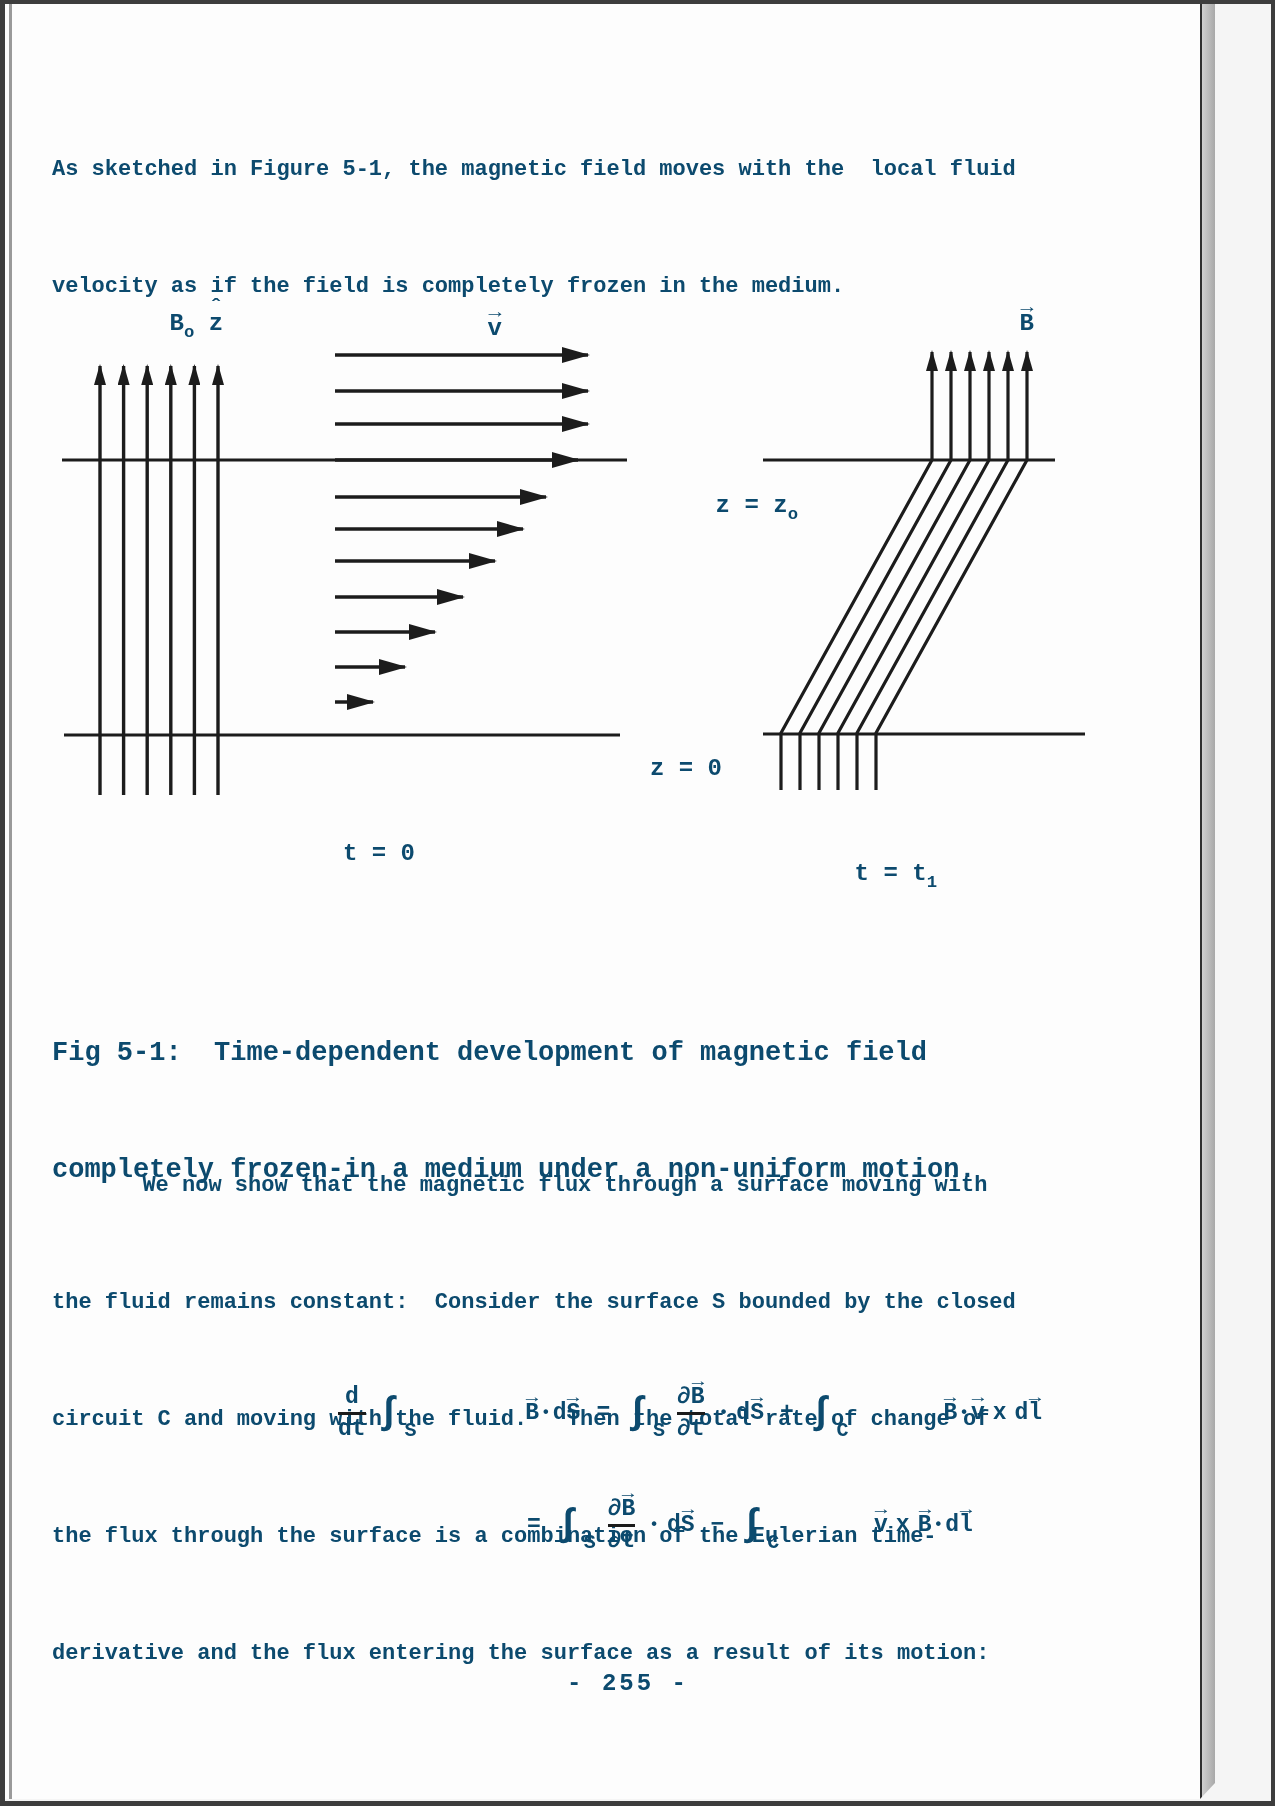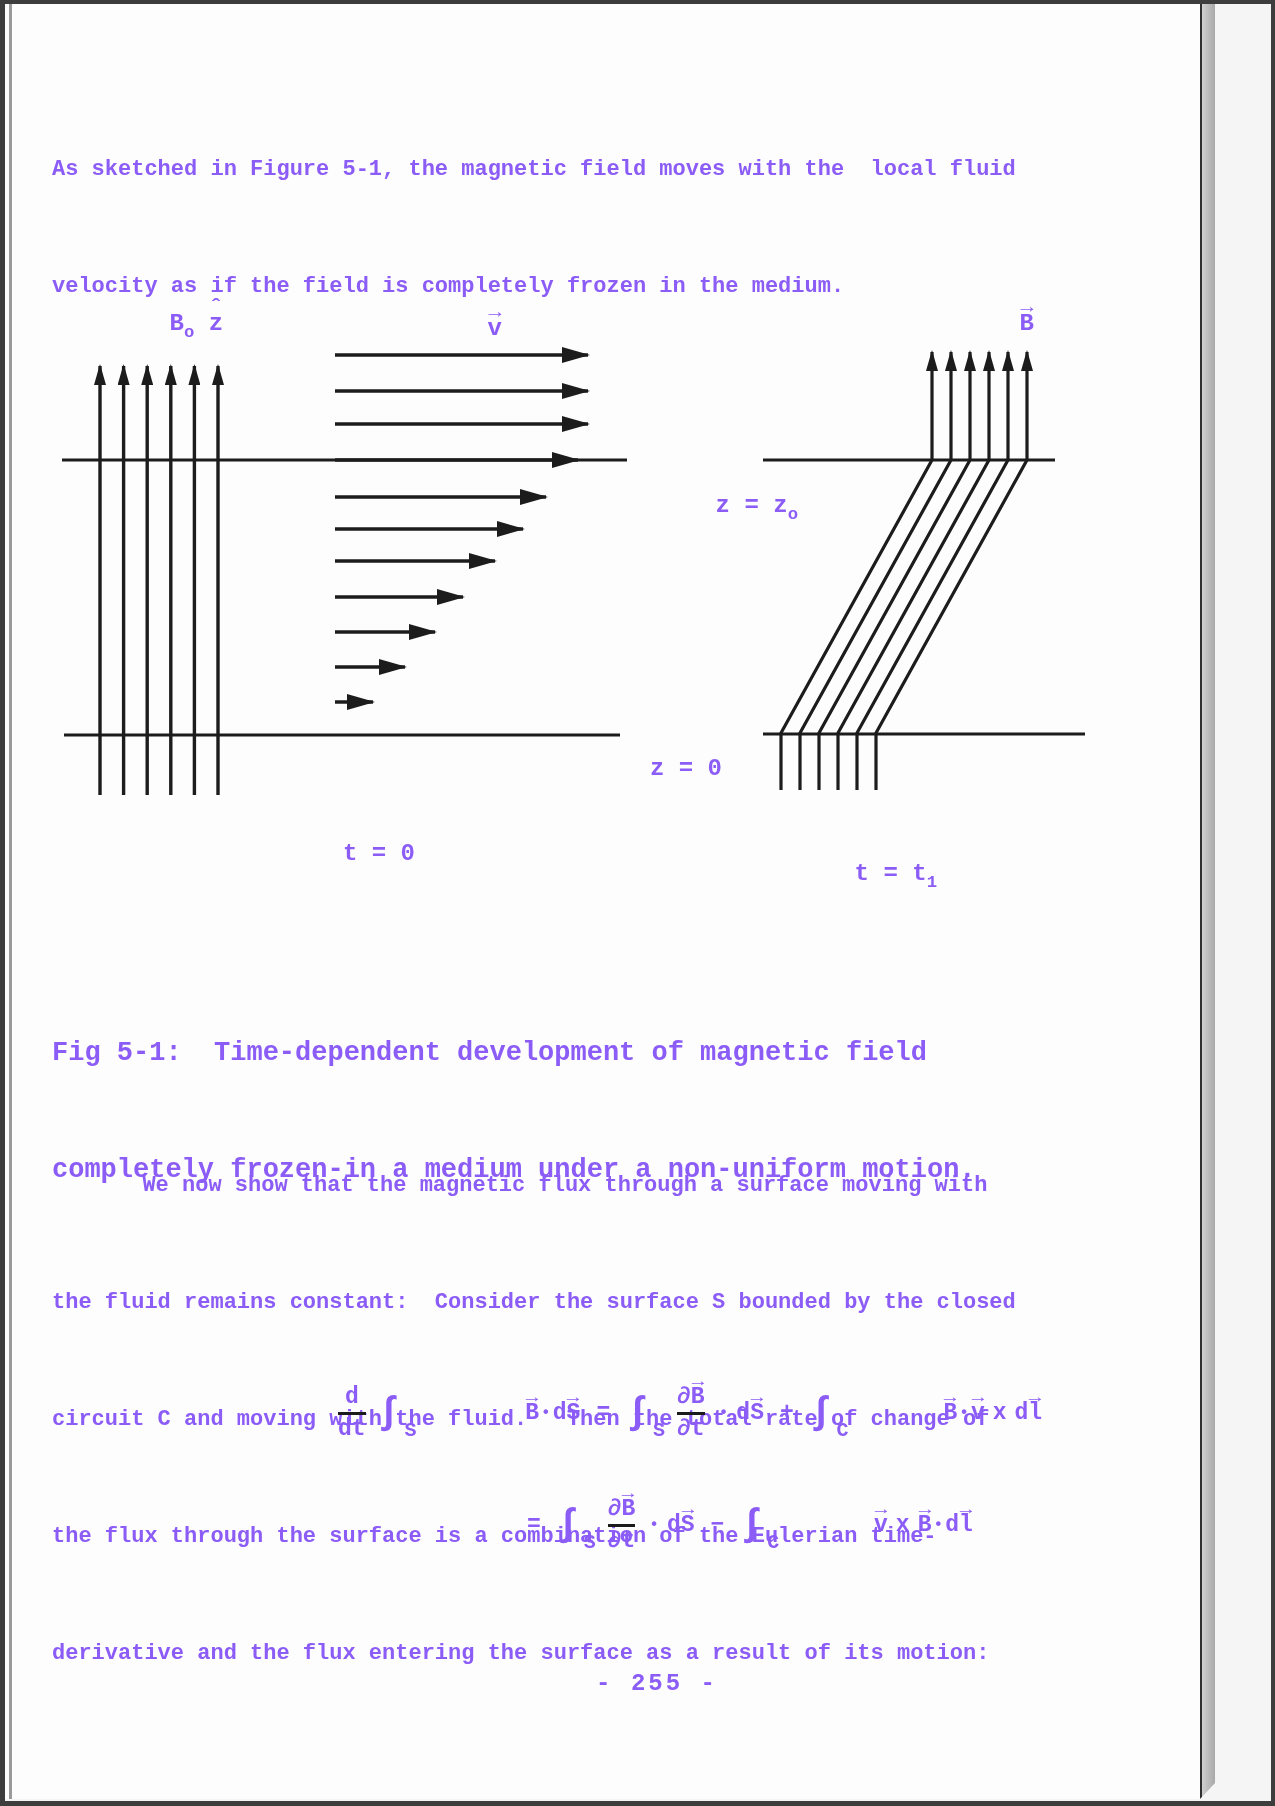--- a/index.html
+++ b/index.html
@@ -1,33 +1,33 @@
 <!DOCTYPE html>
 <html><head>
 <meta charset="utf-8">
 <style>
   html,body{margin:0;padding:0;background:#e9e9e9;}
   .canvas{position:relative;width:1275px;height:1806px;background:#f5f5f5;overflow:hidden;
-          font-family:"Liberation Mono","DejaVu Sans Mono",monospace;color:#8b5cf6;}
+          font-family:"Liberation Mono","DejaVu Sans Mono",monospace;color:#0c4a6e;}
   .page{position:absolute;left:5px;top:4px;width:1196px;height:1795px;background:#fdfdfd;}
   .page-leftline{position:absolute;left:9px;top:4px;width:3px;height:1795px;background:#9a9a9a;}
   .page-bevel{position:absolute;left:1200px;top:4px;width:13px;height:1795px;
               background:linear-gradient(90deg,#cfcfcf,#a8a8a8);border-left:2px solid #2f2f2f;
               clip-path:polygon(0 0,100% 0,100% calc(100% - 16px),0 100%);}
   .edge-top{position:absolute;left:0;top:0;width:1275px;height:4px;background:#3d3d3d;}
   .edge-bottom{position:absolute;left:0;top:1801px;width:1275px;height:5px;background:#3d3d3d;}
   .edge-left{position:absolute;left:0;top:0;width:5px;height:1806px;background:#3d3d3d;}
   .edge-right{position:absolute;left:1271px;top:0;width:4px;height:1806px;background:#3d3d3d;}
 
   .txt{position:absolute;white-space:pre;font-weight:bold;}
   .intro{left:52px;top:72px;font-size:22px;line-height:39px;}
   .caption{left:52px;top:956px;font-size:27px;line-height:39px;}
   .bodytext{left:52px;top:1088px;font-size:22px;line-height:39px;}
   .bodytext .tline.indent{text-indent:62px;text-align:center;}
-  .pagenum{left:457px;top:1670px;width:400px;text-align:center;font-size:24px;letter-spacing:3px;}
+  .pagenum{left:428px;top:1670px;width:400px;text-align:center;font-size:24px;letter-spacing:3px;}
 
   .figsvg{position:absolute;left:0;top:0;pointer-events:none;}
 
   .figlabel{position:absolute;white-space:pre;font-weight:bold;font-size:24px;}
   .sublow{font-size:0.72em;position:relative;top:0.42em;}
   .vec{position:relative;display:inline-block;}
   .vec .arr{position:absolute;top:-0.62em;left:50%;transform:translateX(-50%) scaleX(1.25);
             font-size:0.72em;line-height:1;}
   .hatwrap{position:relative;display:inline-block;}
   .hatwrap .hat{position:absolute;top:-0.55em;left:50%;transform:translateX(-50%);

